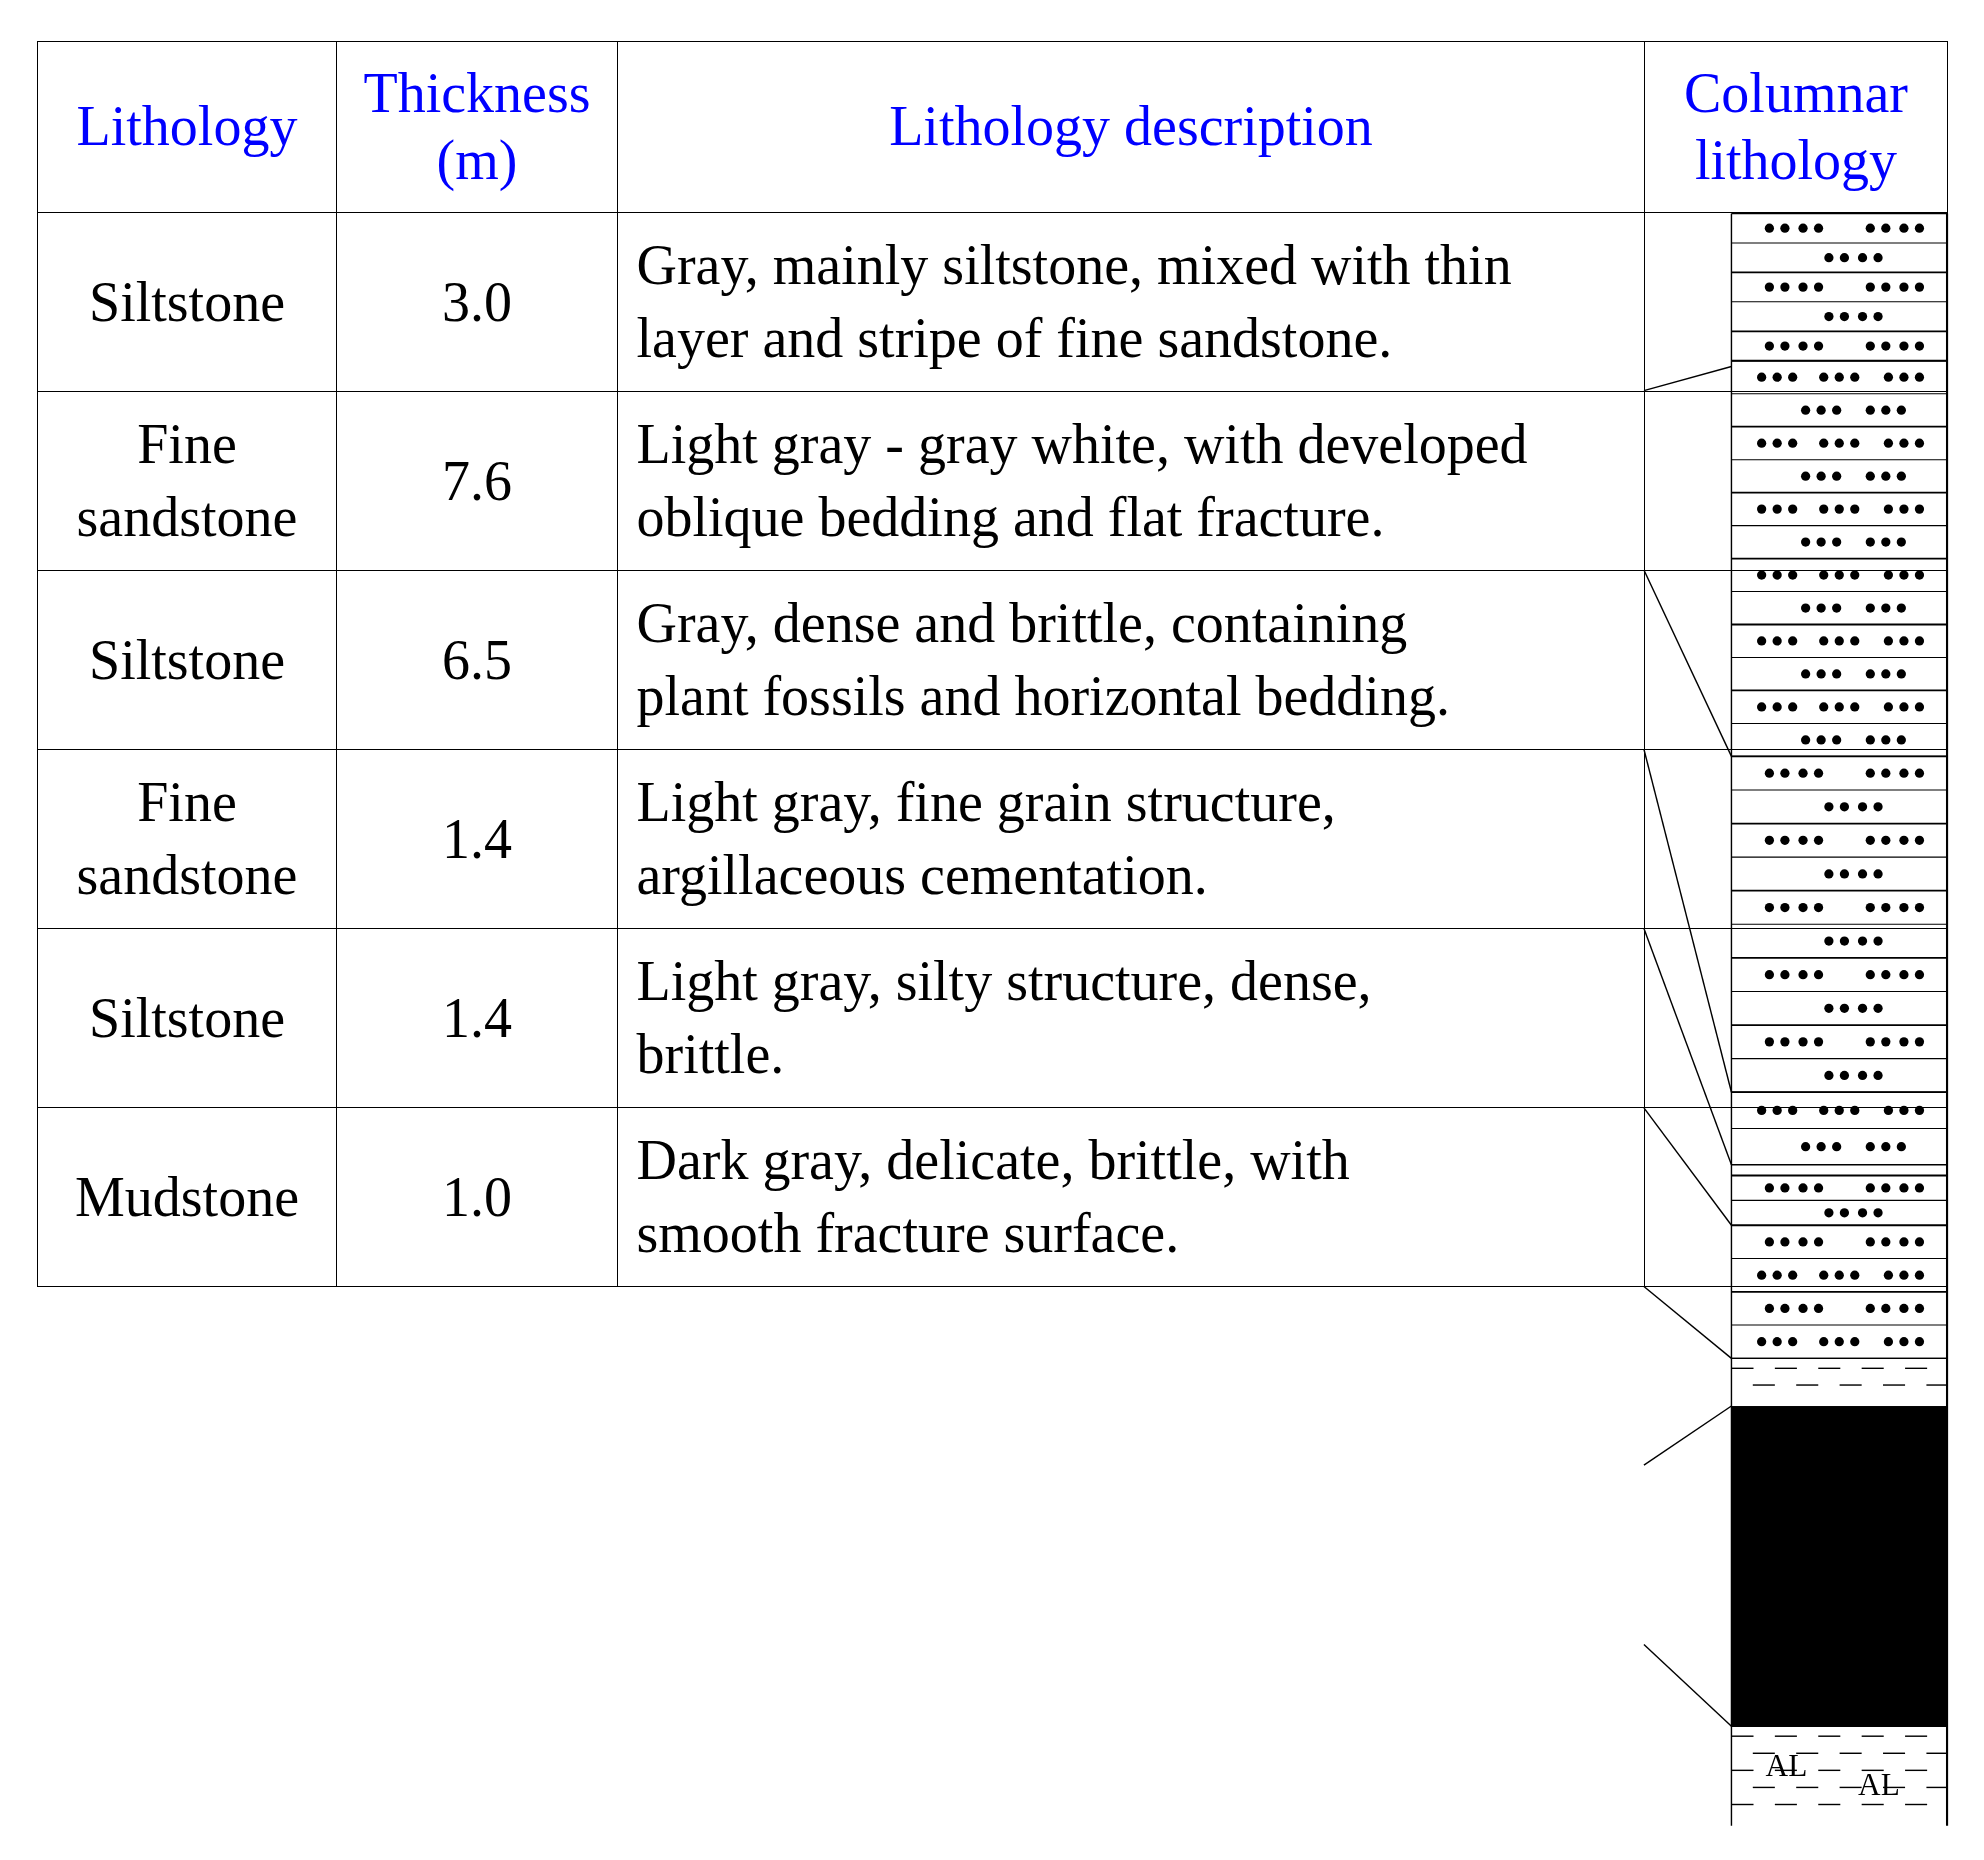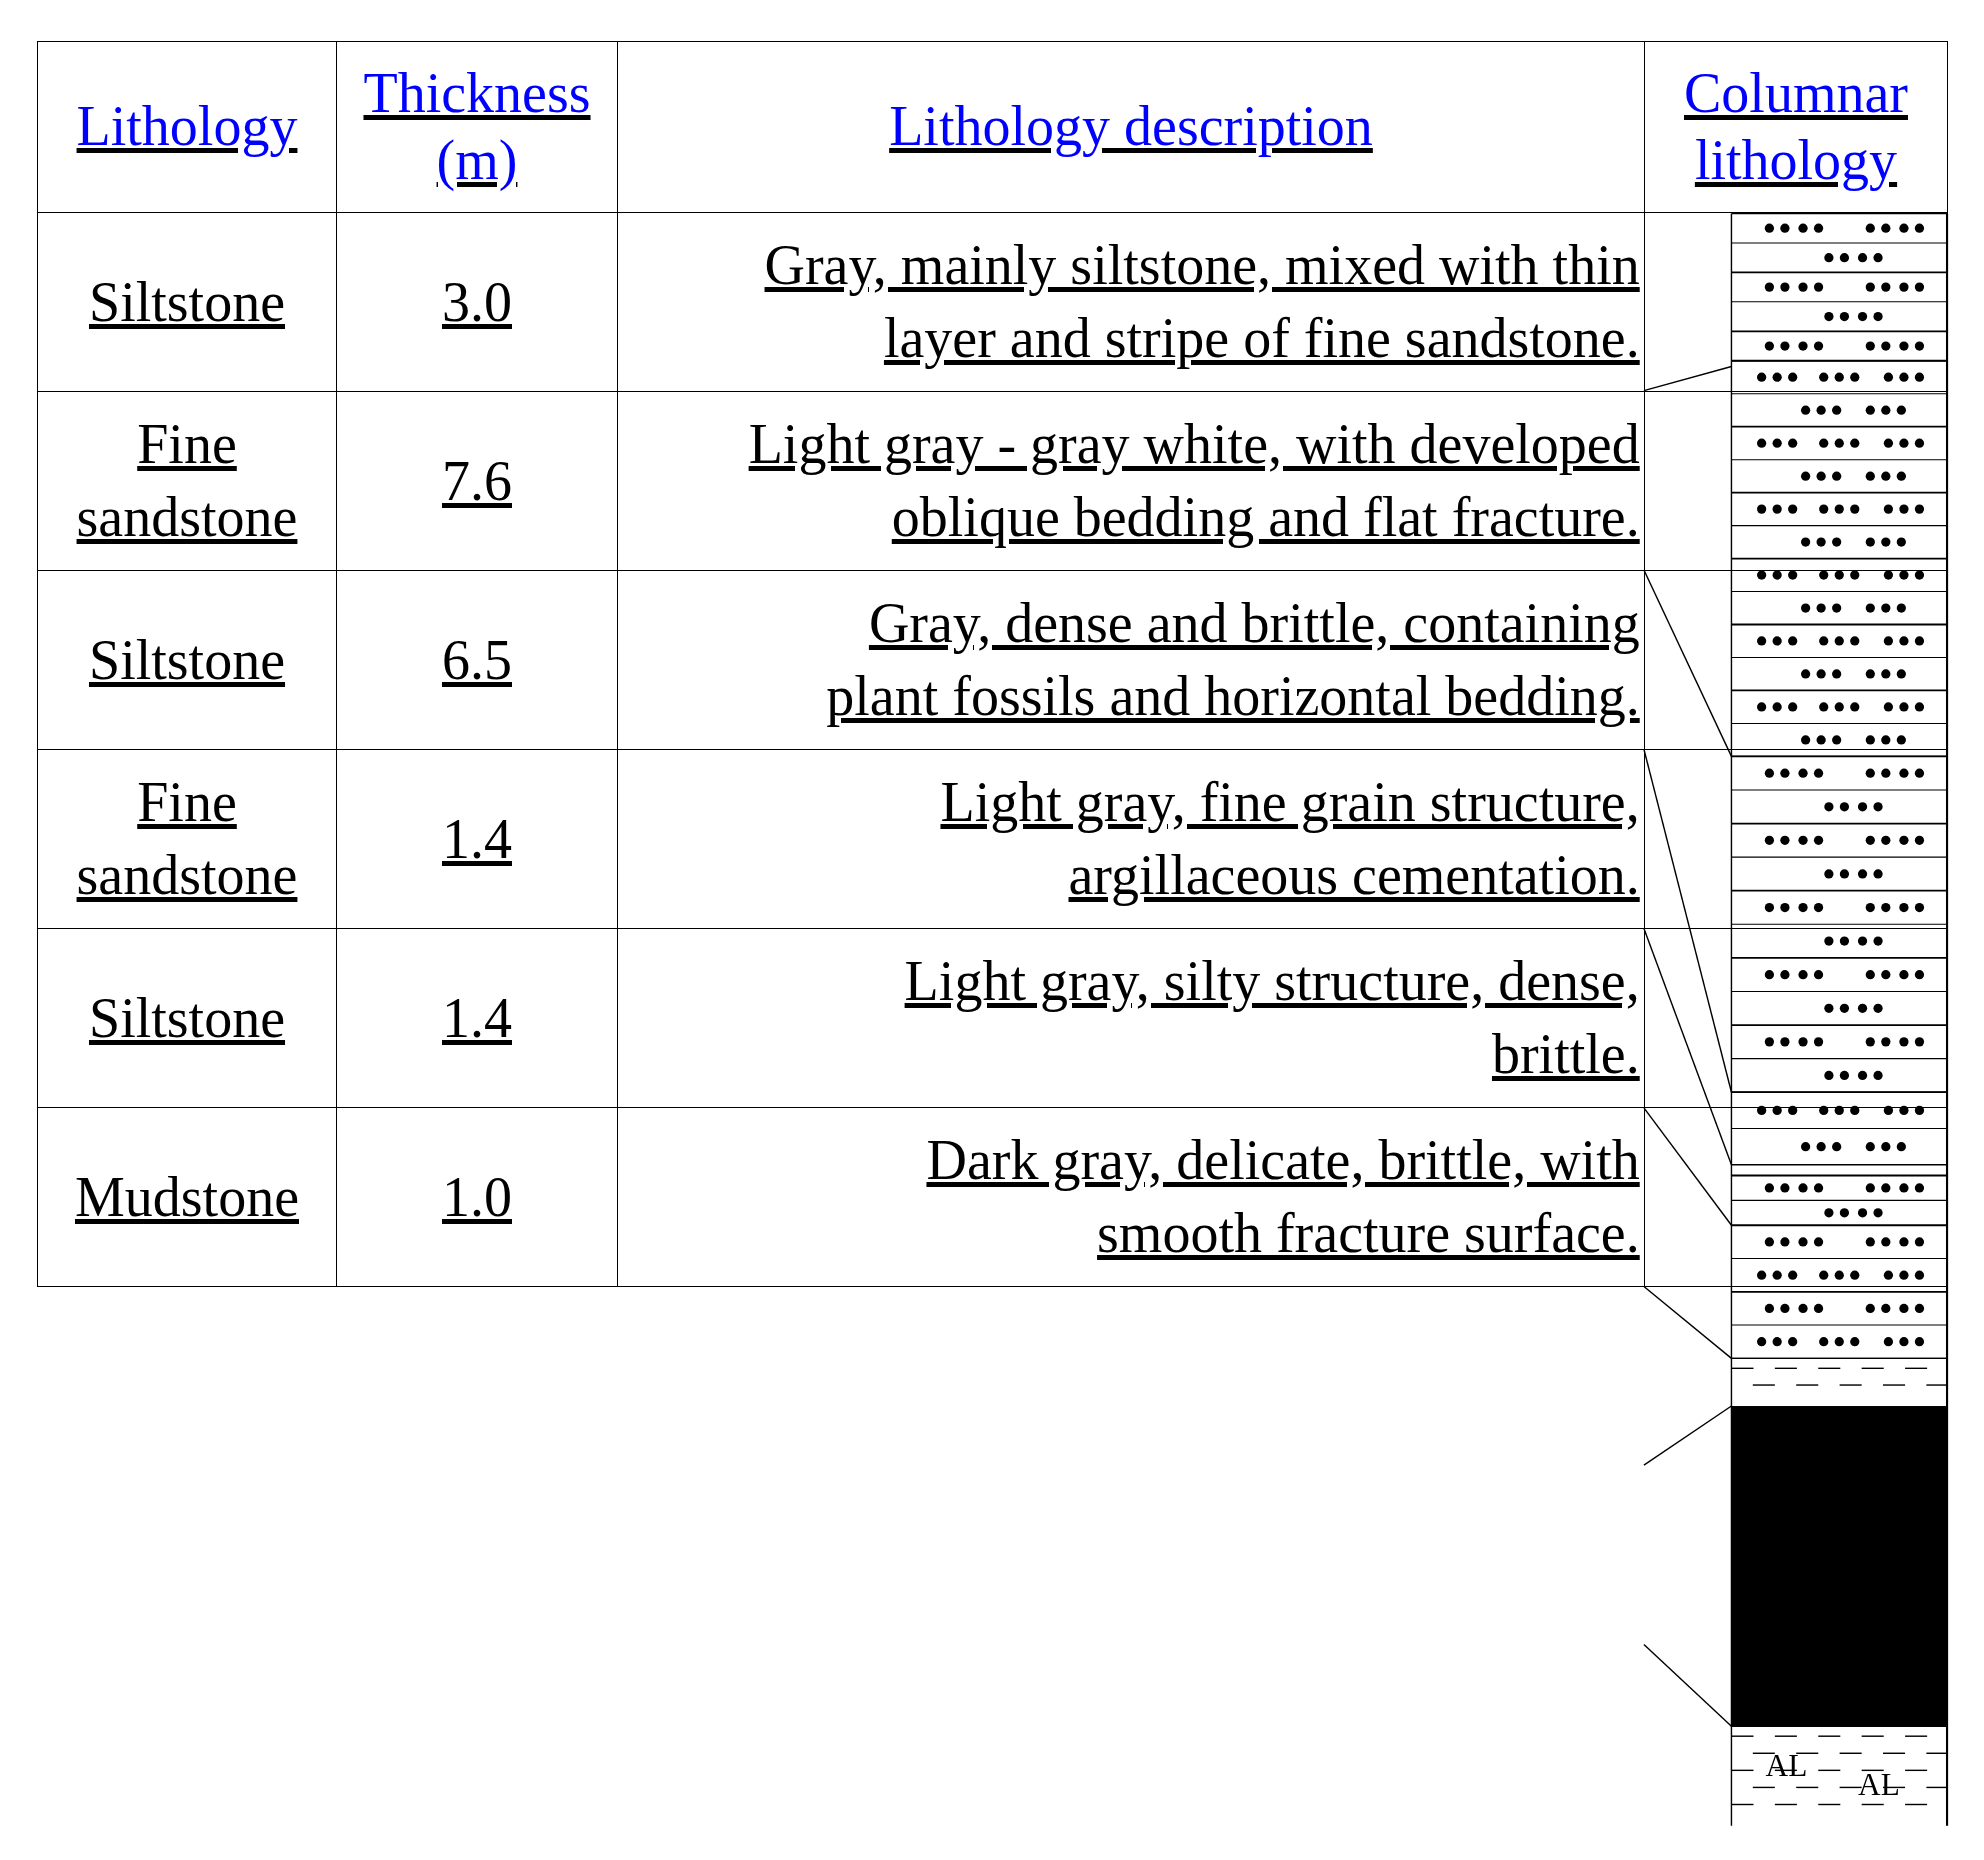--- a/index.html
+++ b/index.html
@@ -1,23 +1,23 @@
 <!DOCTYPE html>
 <html style="font-size:11.4px"><head>
 <meta charset="utf-8">
 <style>
   html,body{margin:0;padding:0;background:#fff;}
   body{width:1985px;height:1860px;position:relative;overflow:hidden;font-family:"Liberation Serif","DejaVu Serif",serif;}
-  #tbl{position:absolute;left:37px;top:41px;border-collapse:collapse;table-layout:fixed;text-decoration:underline;}
+  #tbl{position:absolute;left:37px;top:41px;border-collapse:collapse;table-layout:fixed;}
   #tbl td,#tbl th{border:1.4px solid #000;padding:0;text-align:center;vertical-align:middle;font-weight:normal;line-height:1.0;}
   #tbl th{height:170px;color:#0000FF;font-size:56px;line-height:1.2;}
   #tbl td{height:178px;font-size:56px;color:#000;}
   #tbl td.desc{text-align:left;padding-left:18.5px;padding-right:4.3px;line-height:73px;}
   #tbl tr.coal td{color:#FF00FF;}
-  #tbl td.desc .line{display:block;white-space:nowrap;text-align:right;}
+  #tbl td.desc .line{display:block;white-space:nowrap;}
   #tbl td.col4{border-left:1.4px solid #000;}
   #strip{position:absolute;left:0;top:0;pointer-events:none;}
 </style>
 </head>
 <body>
 
 <table id="tbl">
   <colgroup>
     <col style="width:299px">
       <col style="width:281px">

